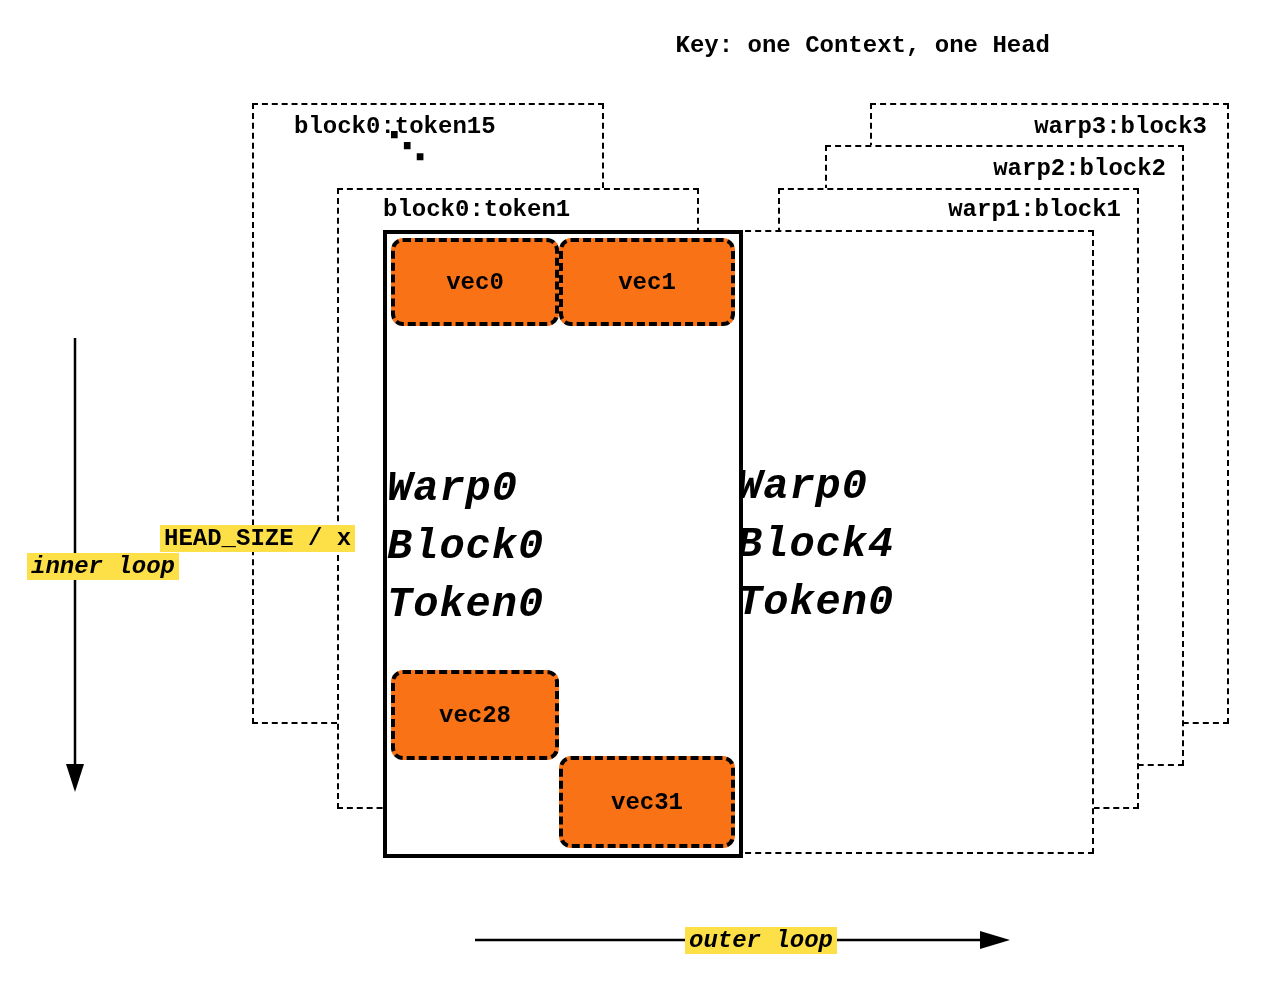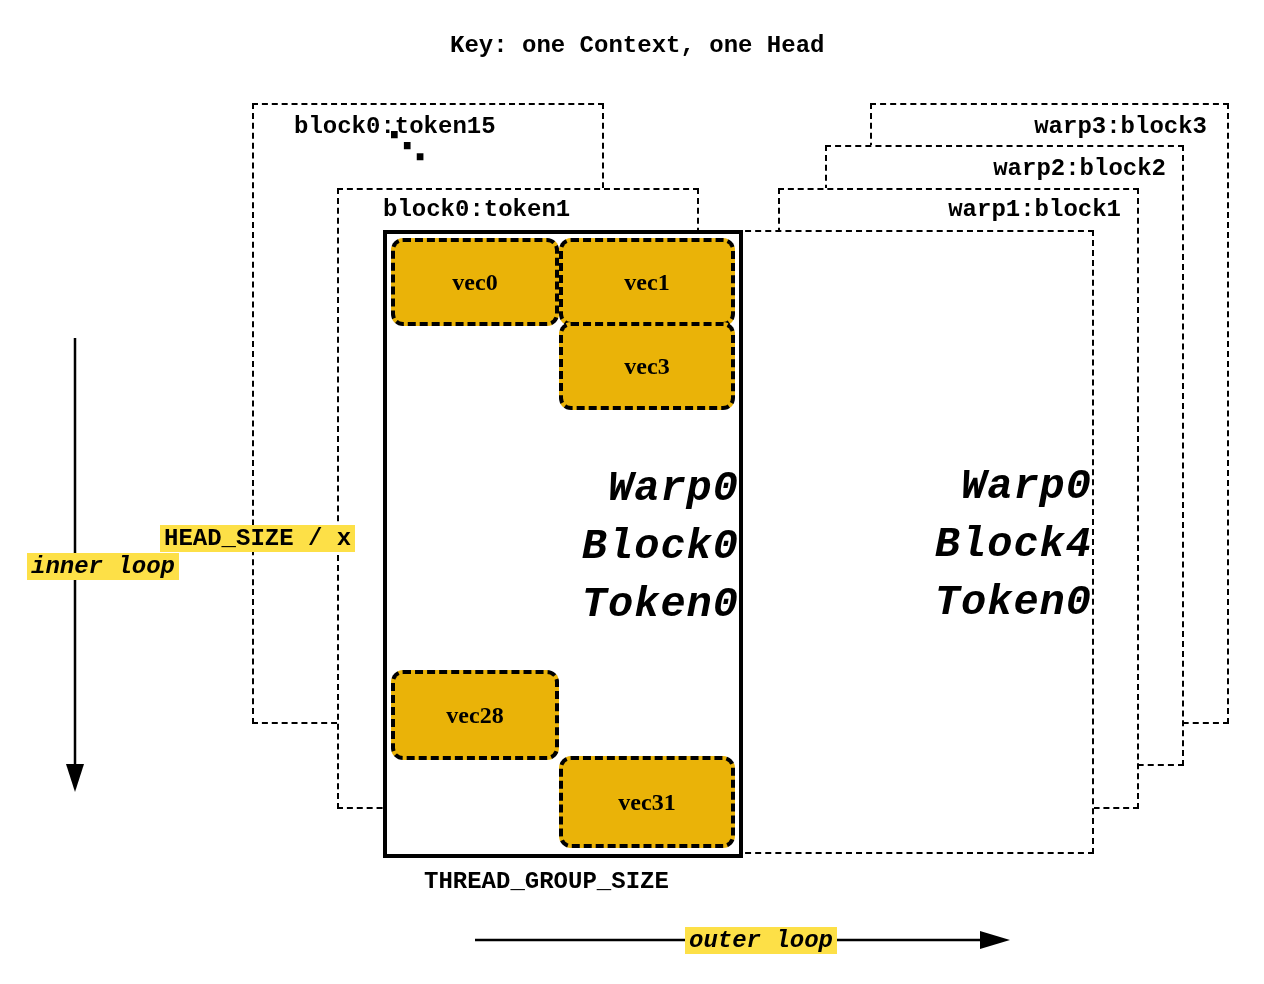--- a/index.html
+++ b/index.html
@@ -2,34 +2,34 @@
 <html><head>
 <meta charset="utf-8">
 <style>
   html,body{margin:0;padding:0;background:#fff;}
   .stage{position:relative;width:1264px;height:984px;background:#fff;color:#000;
          font-family:"Liberation Mono","DejaVu Sans Mono",monospace;overflow:hidden;}
   .lbl{position:absolute;font-weight:bold;font-size:24px;white-space:nowrap;}
   .boxlabel{position:absolute;font-weight:bold;font-size:24px;white-space:nowrap;margin-left:28px;}
   .dashbox{position:absolute;border:2px dashed #000;background:#fff;}
   .solidbox{position:absolute;border:4px solid #000;background:#fff;}
-  .vec{position:absolute;border:4px dashed #000;border-radius:12px;background:#eab308;
-       display:flex;align-items:center;justify-content:center;font-weight:bold;font-size:24px;font-family:Liberation Serif, serif;}
-  .bigtext{position:absolute;left:0;right:0;text-align:right;font-weight:bold;
+  .vec{position:absolute;border:4px dashed #000;border-radius:12px;background:#f97316;
+       display:flex;align-items:center;justify-content:center;font-weight:bold;font-size:24px;}
+  .bigtext{position:absolute;left:0;right:0;text-align:left;font-weight:bold;
            font-style:italic;font-size:42px;line-height:58px;letter-spacing:1px;}
   .ital{font-style:italic;margin-left:23px;}
   .whitebg{background:#fde047;padding:0 4px;}
   .arrow{position:absolute;}
 </style>
 </head>
 <body>
 
 <div class="stage">
 
-  <div class="lbl" style="left:450px;top:32px;width:600px;text-align:left;z-index:1">Key: one Context, one Head</div>
+  <div class="lbl" style="left:450px;top:32px;width:600px;text-align:right;z-index:1">Key: one Context, one Head</div>
 
   <div class="dashbox" style="left:252px;top:103px;width:348px;height:617px;z-index:1">
     <div class="boxlabel" style="left:12px;top:8px">block0:token15</div>
   </div>
 
   <div style="position:absolute;left:388px;top:124px;z-index:1;font-size:38px;font-weight:bold;font-family:'DejaVu Sans',sans-serif;">⋱</div>
 
   <div class="dashbox" style="left:337px;top:188px;width:358px;height:617px;z-index:2">
     <div class="boxlabel" style="left:16px;top:6px">block0:token1</div>
   </div>
@@ -51,41 +51,39 @@
       <div>Warp0</div>
       <div>Block4</div>
       <div>Token0</div>
     </div>
   </div>
 
   <div class="solidbox" style="left:383px;top:230px;width:352px;height:620px;z-index:5">
 
     <div class="vec" style="left:4px;top:4px;width:160px;height:80px">vec0</div>
     <div class="vec" style="left:172px;top:4px;width:168px;height:80px">vec1</div>
-    <div class="vec" style="left:172px;top:88px;width:168px;height:80px">vec3</div>
 
     <div class="bigtext" style="top:226px">
       <div>Warp0</div>
       <div>Block0</div>
       <div>Token0</div>
     </div>
 
     <div class="vec" style="left:4px;top:436px;width:160px;height:82px">vec28</div>
     <div class="vec" style="left:172px;top:522px;width:168px;height:84px">vec31</div>
   </div>
 
   <svg class="arrow" style="left:58px;top:336px;z-index:0" width="34" height="458" viewBox="0 0 34 458">
     <line x1="17" y1="2" x2="17" y2="430" stroke="#000" stroke-width="2.5"></line>
     <polygon points="17,456 8,428 26,428" fill="#000"></polygon>
   </svg>
 
   <div class="lbl whitebg" style="left:160px;top:525px;z-index:6">HEAD_SIZE / x</div>
   <div class="lbl ital whitebg" style="left:4px;top:553px;z-index:6">inner loop</div>
 
-  <div class="lbl" style="left:424px;top:868px;z-index:1">THREAD_GROUP_SIZE</div>
 
   <svg class="arrow" style="left:474px;top:918px;z-index:0" width="540" height="44" viewBox="0 0 540 44">
     <line x1="1" y1="22" x2="508" y2="22" stroke="#000" stroke-width="2.5"></line>
     <polygon points="536,22 506,13 506,31" fill="#000"></polygon>
   </svg>
   <div class="lbl ital whitebg" style="left:662px;top:927px;z-index:6">outer loop</div>
 
 </div>
 
 </body></html>

